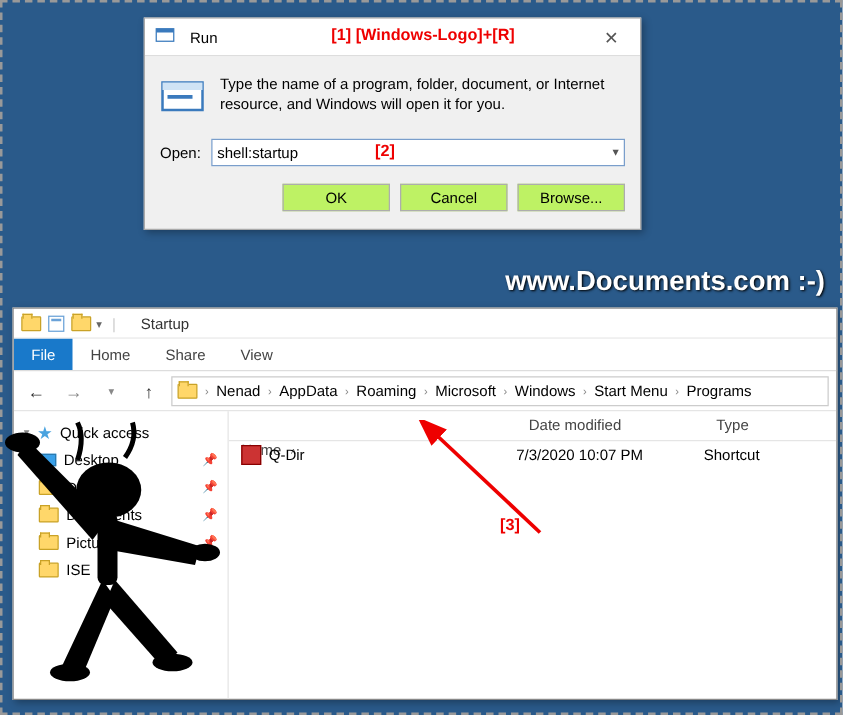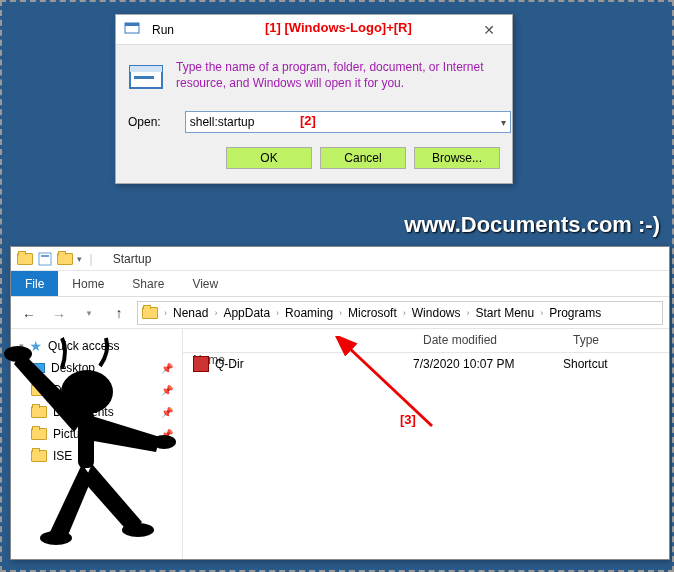--- a/index.html
+++ b/index.html
@@ -34,26 +34,26 @@
 .run-titlebar .close { width: 30px; text-align: center; color: #555; font-size: 14px; }
 .run-body {
   display: flex;
   padding: 14px 12px 10px 12px;
   gap: 12px;
 }
 .run-icon {
   width: 38px; height: 38px;
   display: flex; align-items: center; justify-content: center;
 }
-.run-desc { font-size: 12px; color: #a21caf; line-height: 1.35; }
+.run-desc { font-size: 12px; color: #000000; line-height: 1.35; }
 .run-open-row {
   display: flex;
   align-items: center;
-  padding: 4px 1px 14px 12px;
-  gap: 24px;
+  padding: 4px 12px 14px 12px;
+  gap: 8px;
 }
 .run-open-row label { font-size: 12px; }
 .run-combo {
   flex: 1;
   height: 22px;
   border: 1px solid #7a9ecb;
   background: #fff;
   display: flex; align-items: center;
   padding: 0 4px;
 }

